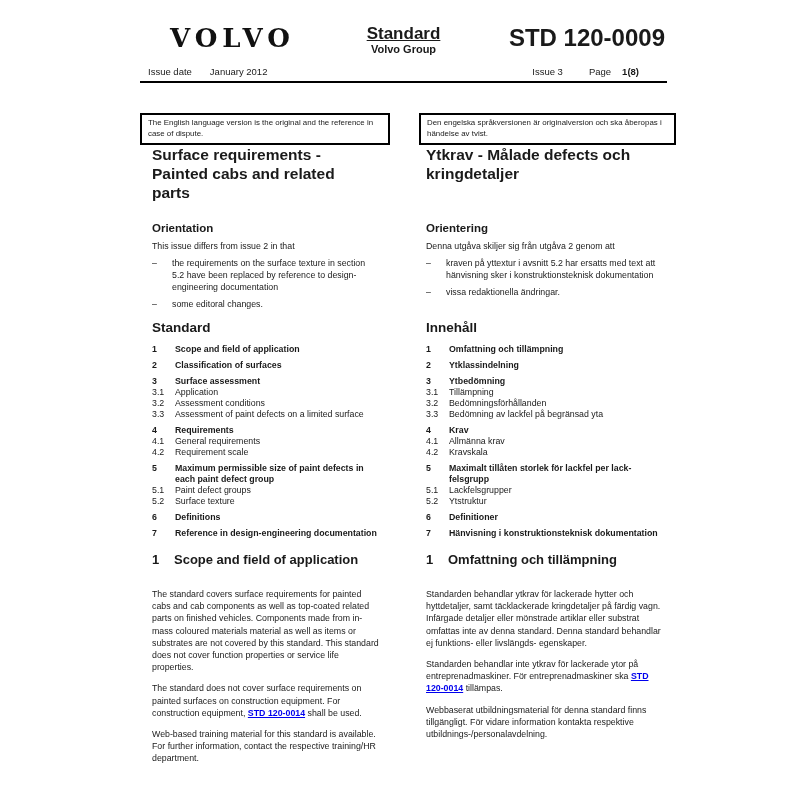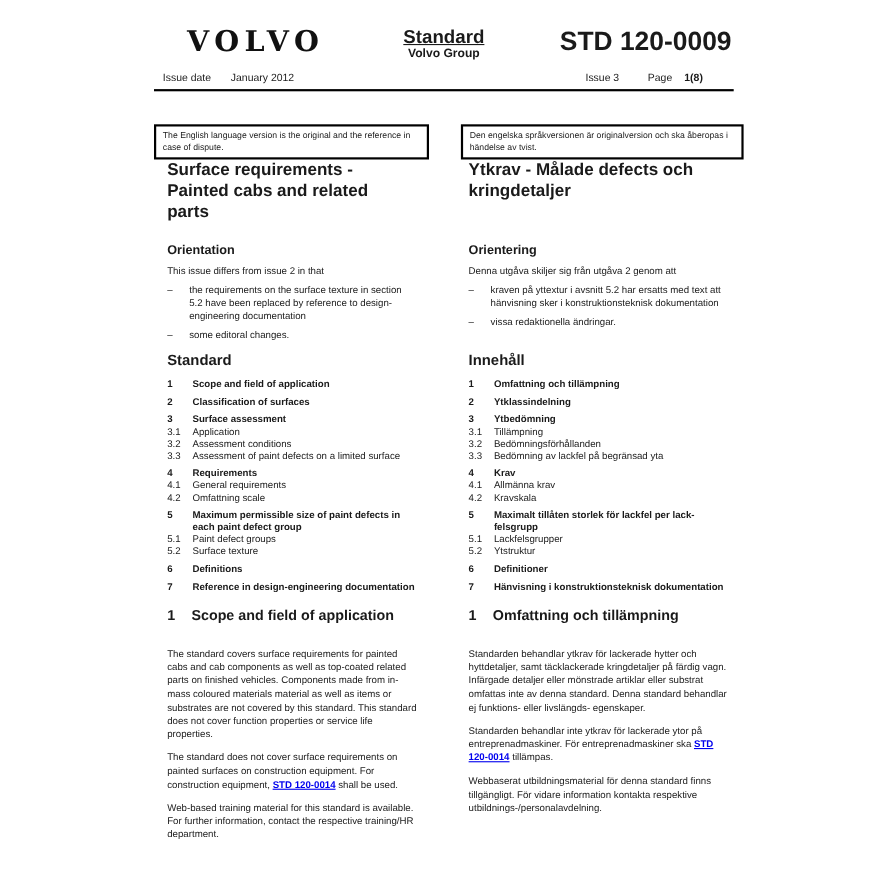--- a/index.html
+++ b/index.html
@@ -168,21 +168,21 @@
         <div class="toc-row lvl1">
           <span class="toc-num">4</span>
           <span class="toc-label">Requirements</span>
         </div>
         <div class="toc-row lvl2">
           <span class="toc-num">4.1</span>
           <span class="toc-label">General requirements</span>
         </div>
         <div class="toc-row lvl2">
           <span class="toc-num">4.2</span>
-          <span class="toc-label">Omfattning scale</span>
+          <span class="toc-label">Requirement scale</span>
         </div>
         <div class="toc-row lvl1">
           <span class="toc-num">5</span>
           <span class="toc-label">Maximum permissible size of paint defects in each paint defect group</span>
         </div>
         <div class="toc-row lvl2">
           <span class="toc-num">5.1</span>
           <span class="toc-label">Paint defect groups</span>
         </div>
         <div class="toc-row lvl2">

